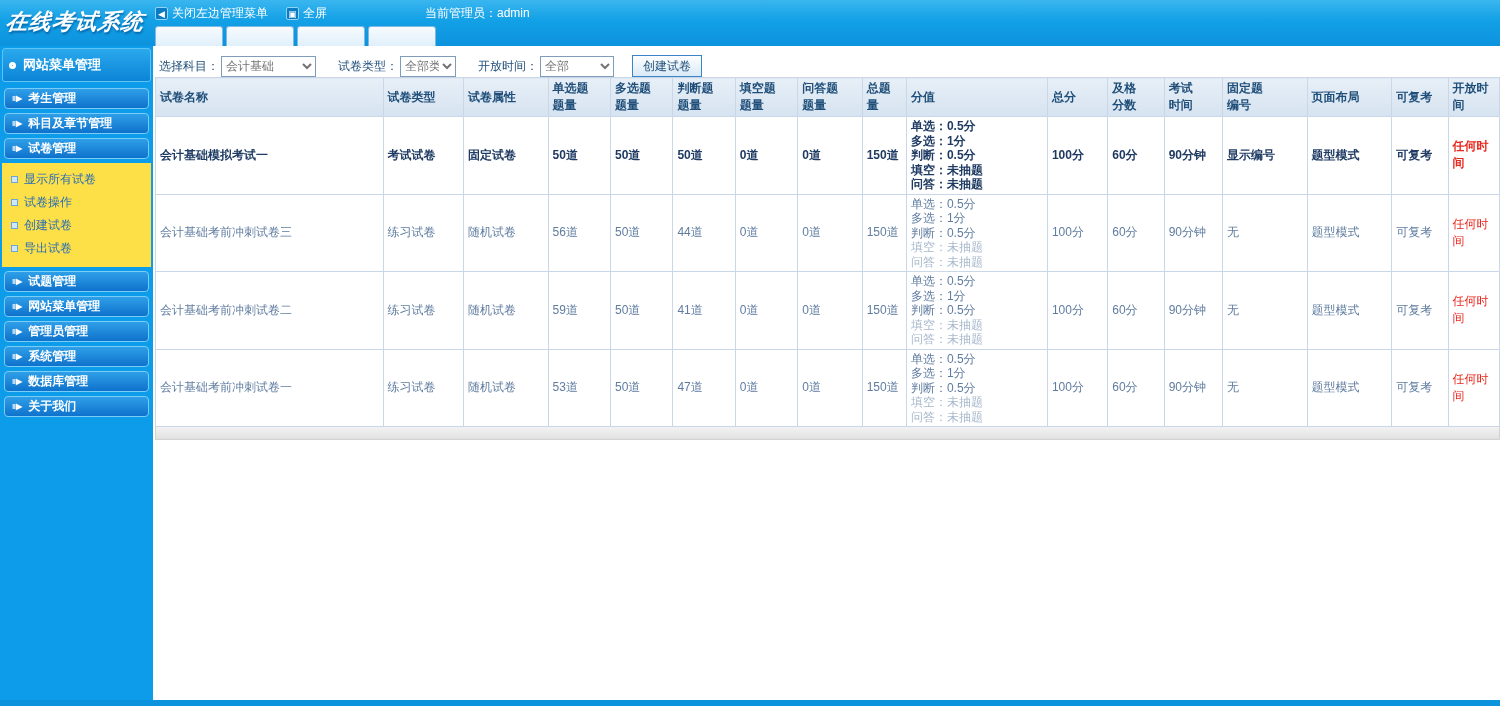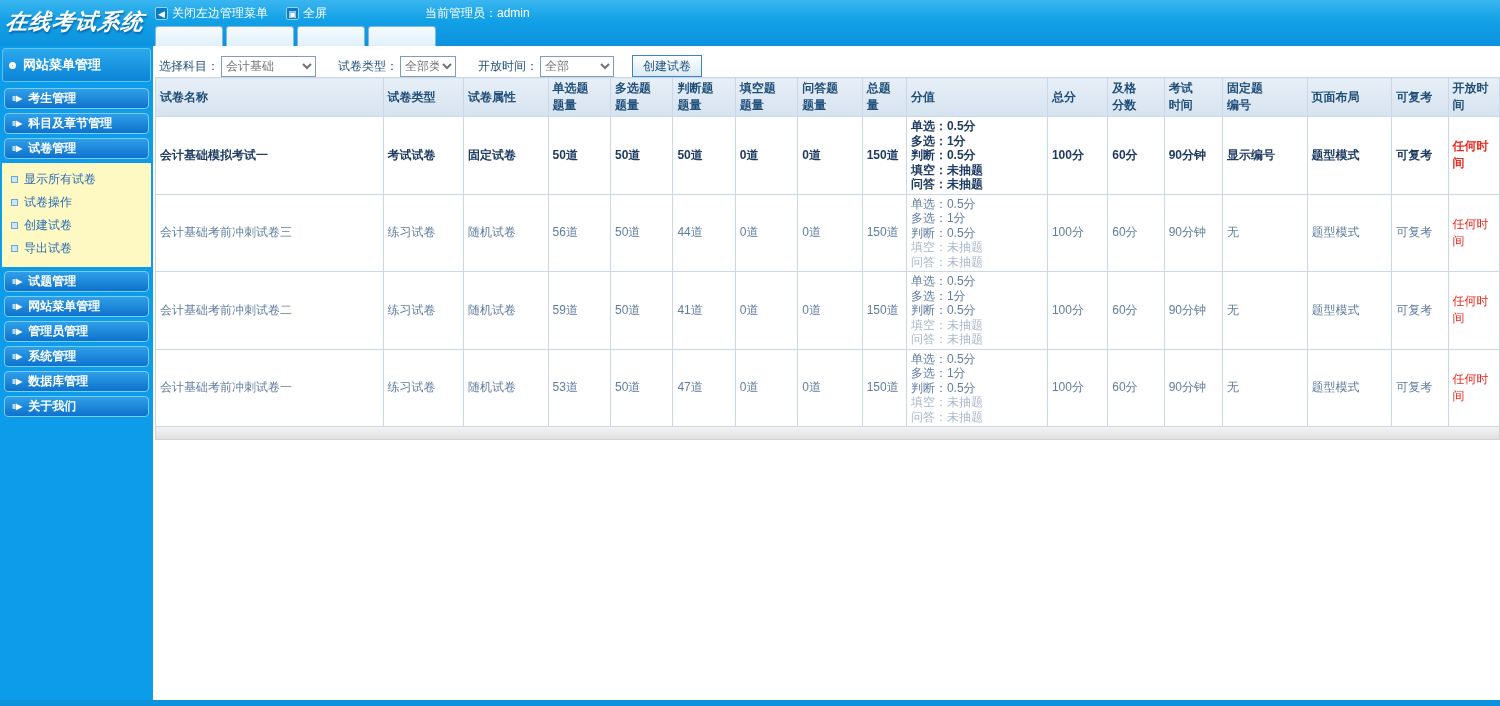--- a/index.html
+++ b/index.html
@@ -52,21 +52,21 @@
   }
   .circle-icon { width:7px; height:7px; border:3px solid #ffffff; border-radius:50%; background:transparent; flex:0 0 auto; }
   .menu-btn {
     margin:4px 2px; height:21px;
     background:linear-gradient(180deg,#2f9fe8,#0e72cc);
     border:1px solid #79ccf6; border-radius:4px;
     color:#ffffff; font-weight:bold;
     display:flex; align-items:center; gap:6px; padding-left:7px; cursor:pointer;
   }
   .menu-ic { font-size:8px; line-height:1; }
-  .submenu { margin:2px 0 4px 0; background:#fef9c3; padding:5px 0 7px 0; }
+  .submenu { margin:2px 0 4px 0; background:#fde047; padding:5px 0 7px 0; }
   .submenu-item {
     display:flex; align-items:center; gap:6px; padding:3px 0 3px 9px;
     color:#2a6db5; cursor:pointer;
   }
   .sq { width:7px; height:7px; border:1px solid #6aa6d8; background:#cfe7f8; flex:0 0 auto; }
 
   
   .main { position:absolute; top:46px; left:155px; width:1345px; bottom:6px; background:#ffffff; overflow:hidden; }
   .title-band {
     margin-top:11px; height:31px; line-height:31px; text-align:center;

